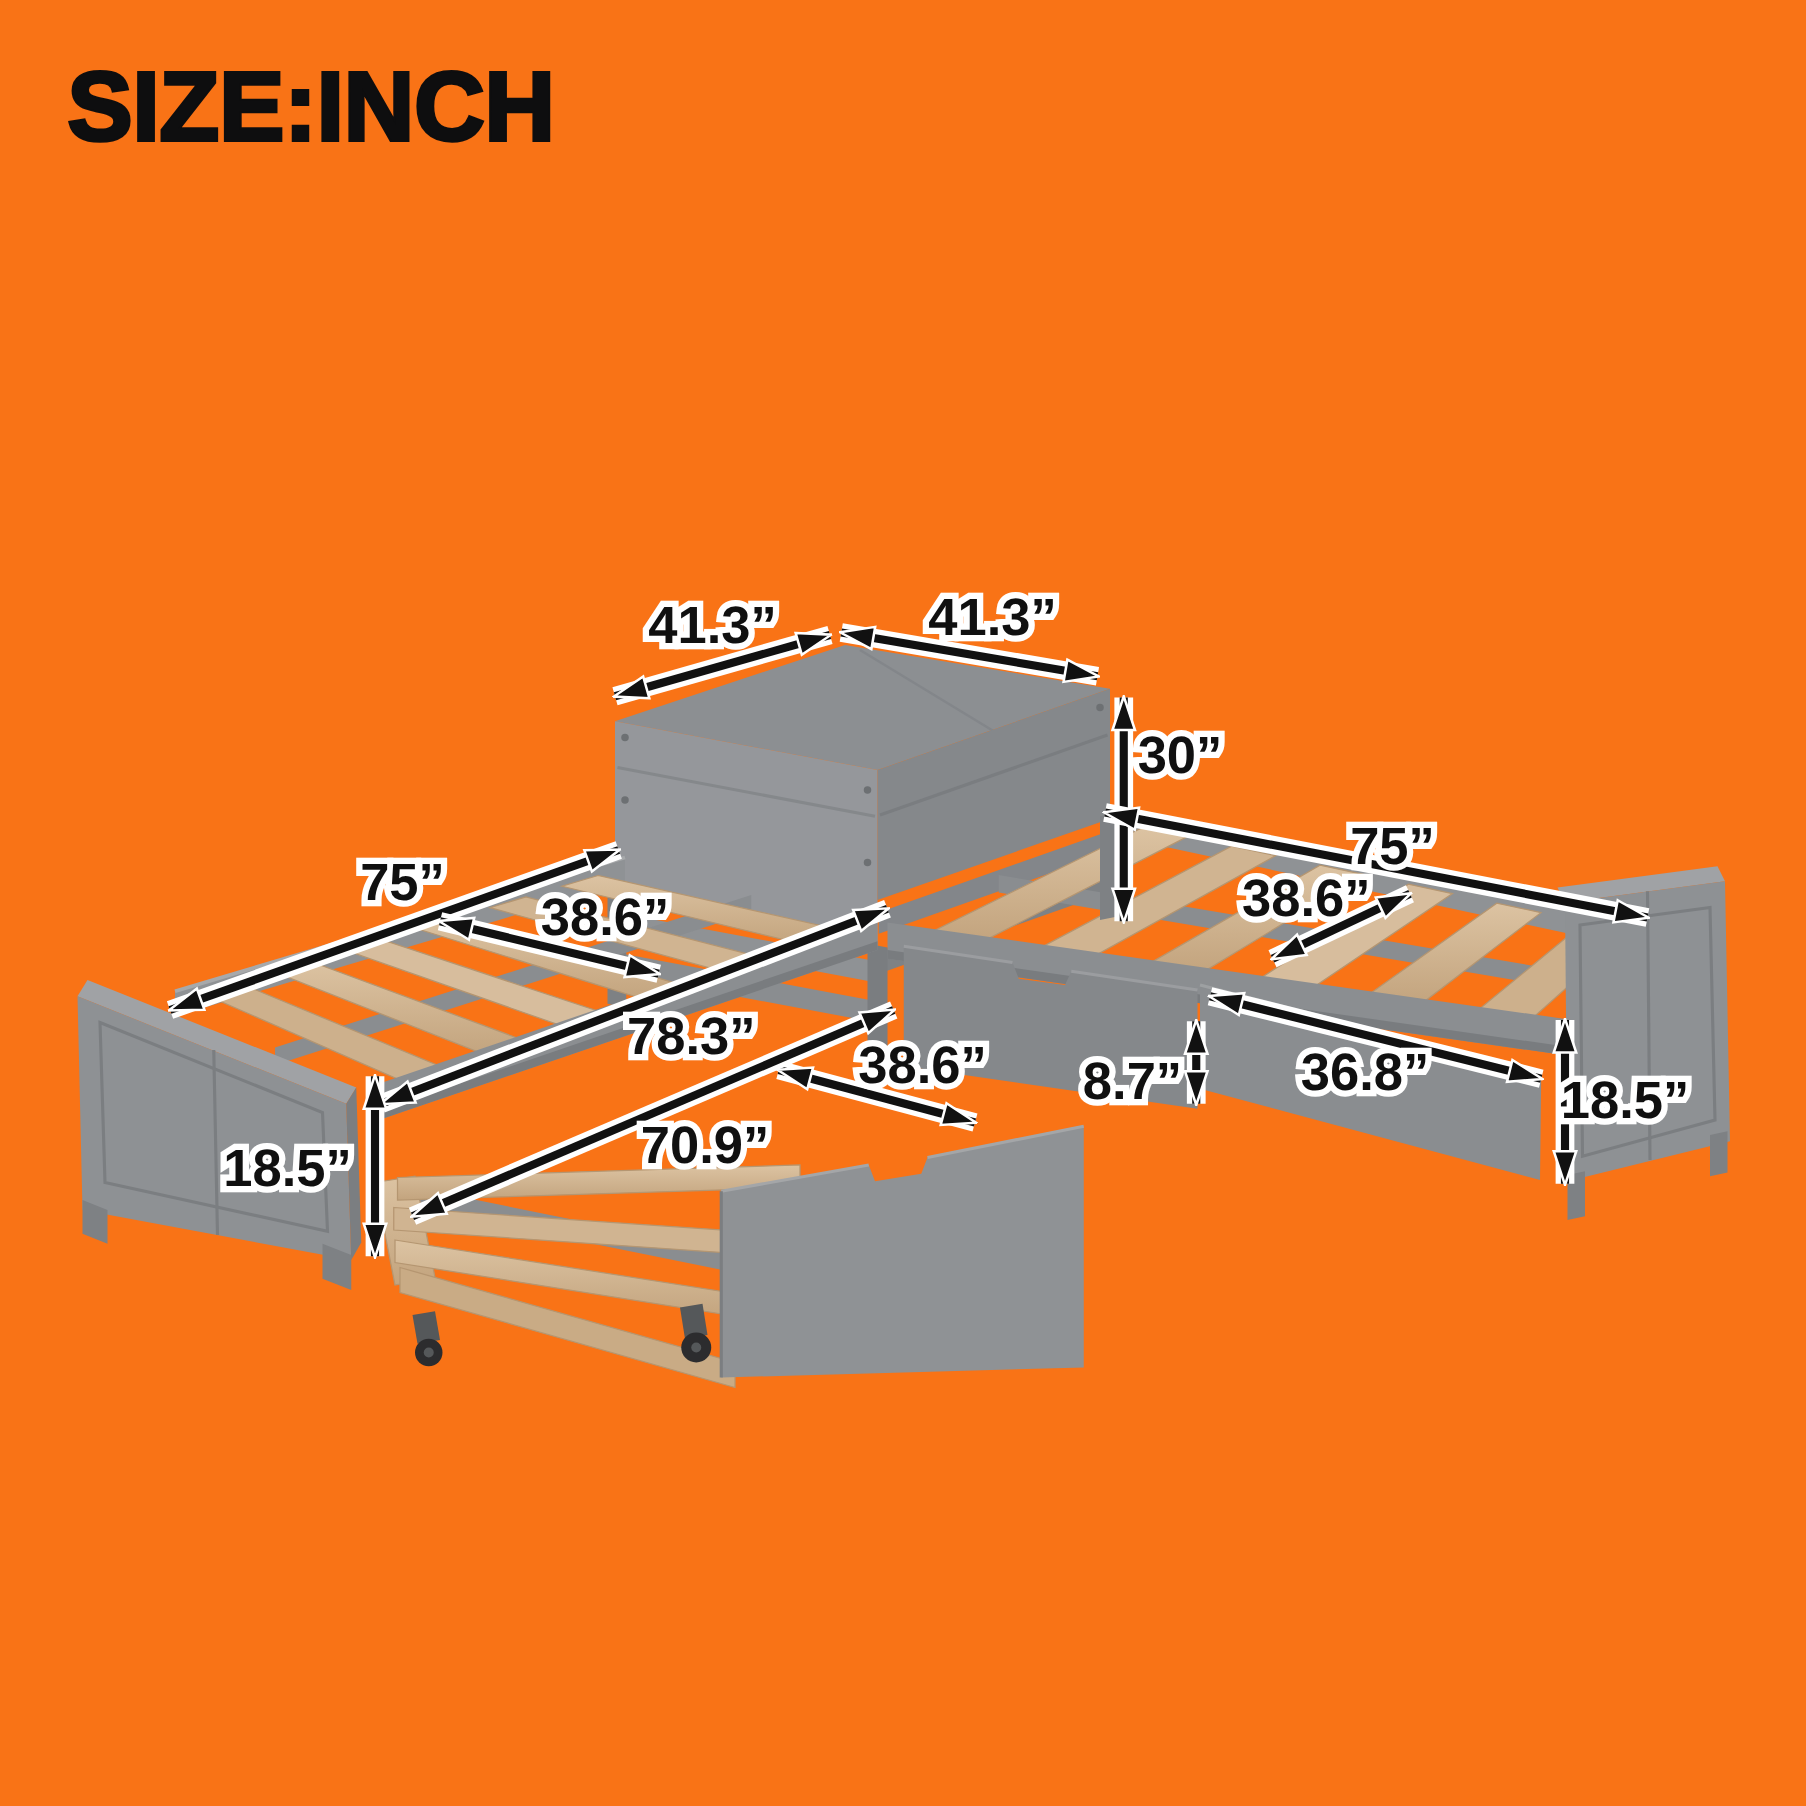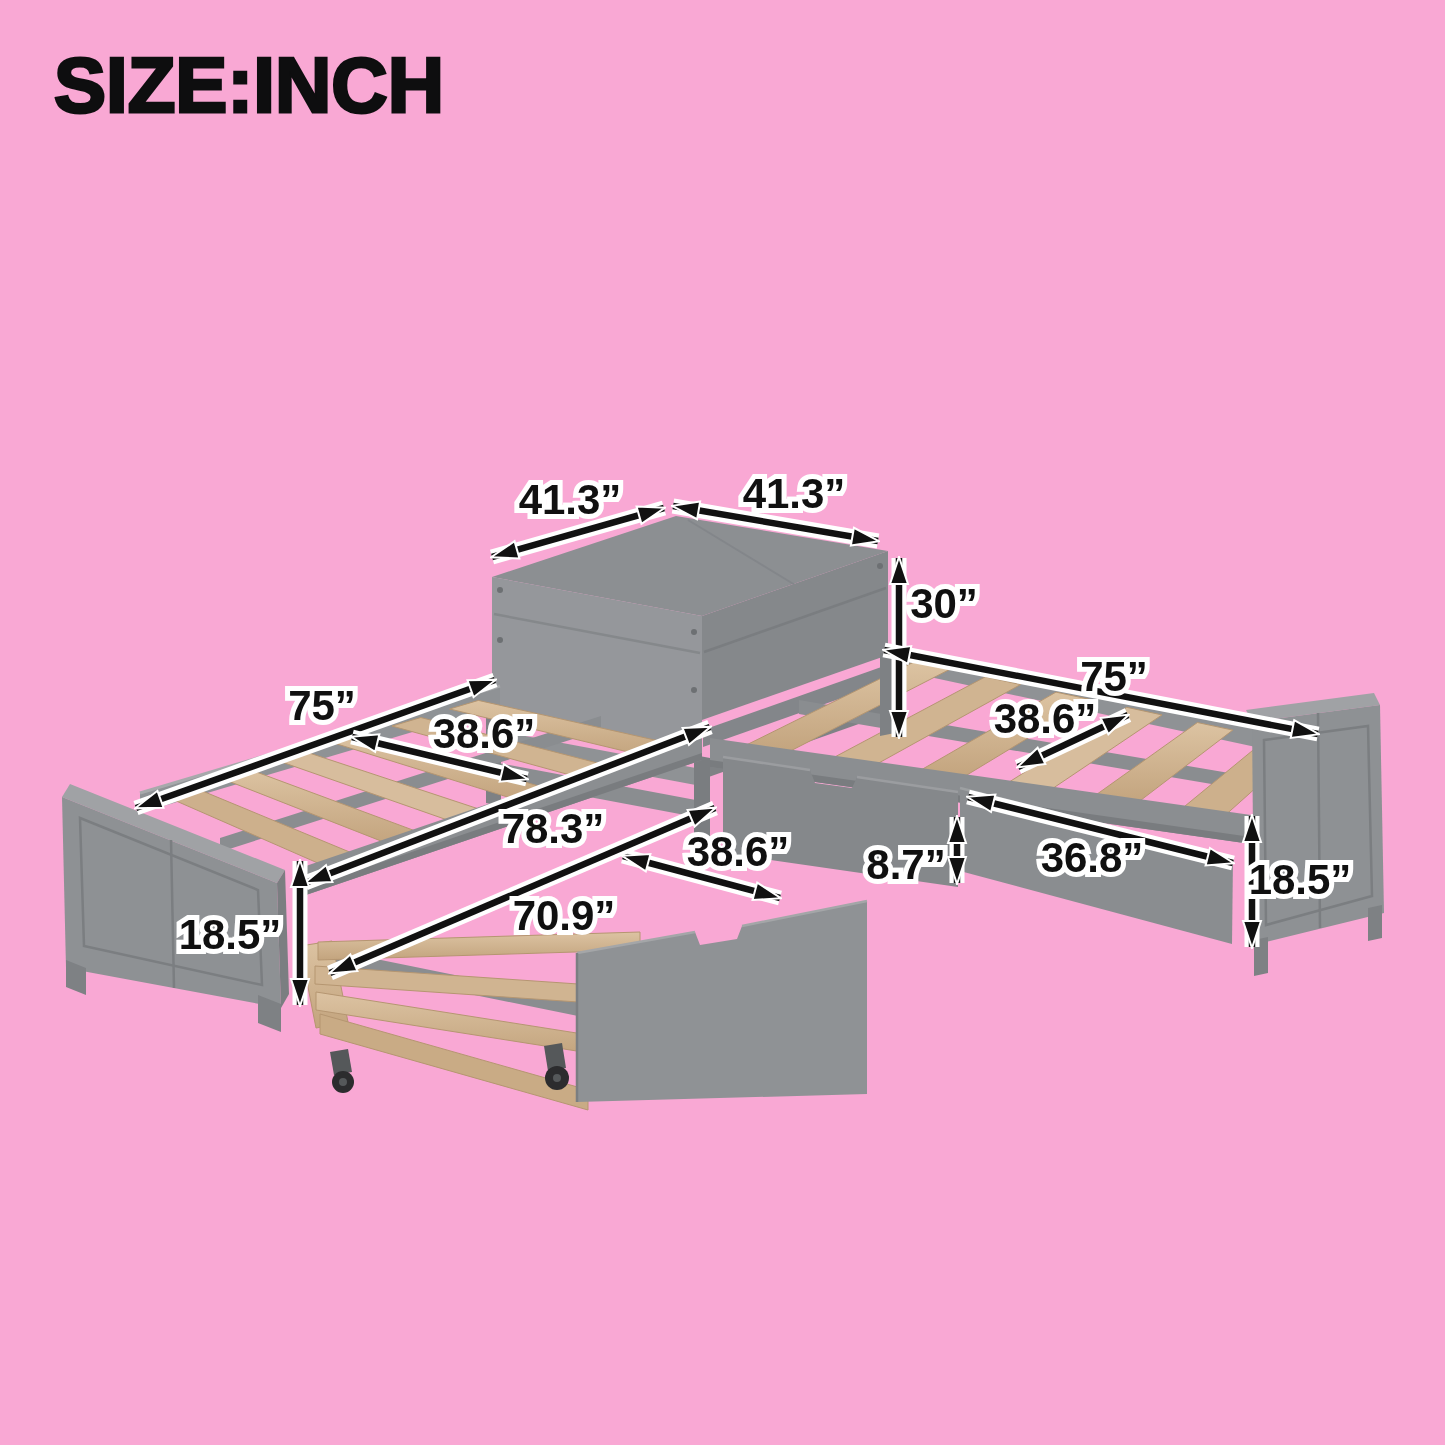--- a/index.html
+++ b/index.html
@@ -1,16 +1,16 @@
 <!DOCTYPE html>
 <html><head>
 <meta charset="utf-8">
 <style>
   html,body{margin:0;padding:0;background:#ffffff;}
-  .canvas{position:relative;width:1445px;height:1445px;background:#f9a8d4;overflow:hidden;font-family:"Liberation Sans",sans-serif;}
+  .canvas{position:relative;width:1445px;height:1445px;background:#f97316;overflow:hidden;font-family:"Liberation Sans",sans-serif;}
   svg{display:block;}
   .dim-text{font-family:"Liberation Sans",sans-serif;font-weight:bold;font-size:42px;fill:#101010;stroke:#ffffff;stroke-width:10px;paint-order:stroke fill;text-anchor:middle;}
   .title-text{font-family:"Liberation Sans",sans-serif;font-weight:bold;font-size:78px;fill:#0e0e0f;stroke:#0e0e0f;stroke-width:3px;paint-order:stroke fill;letter-spacing:0px;}
   .halo{stroke:#ffffff;stroke-width:15;fill:none;}
   .shaft{stroke:#111111;stroke-width:6.5;fill:none;}
 </style>
 </head>
 <body>
 
 <div class="canvas">

